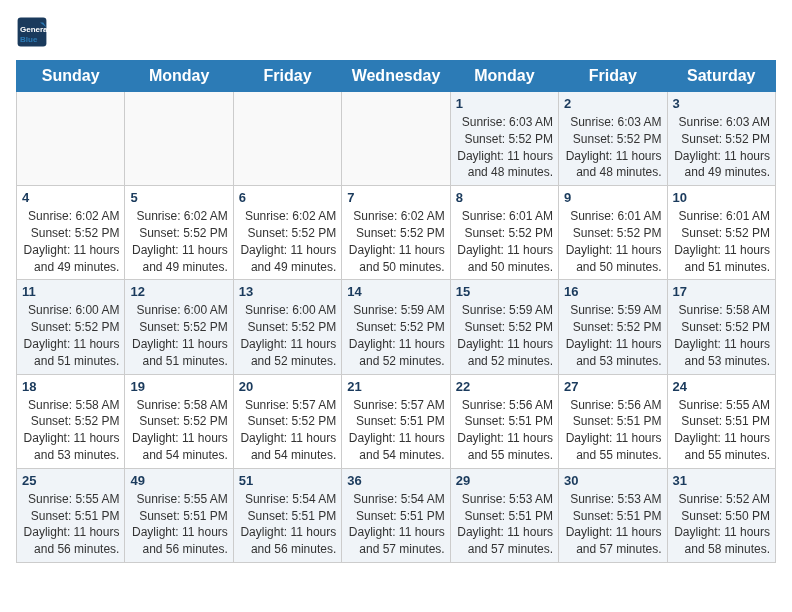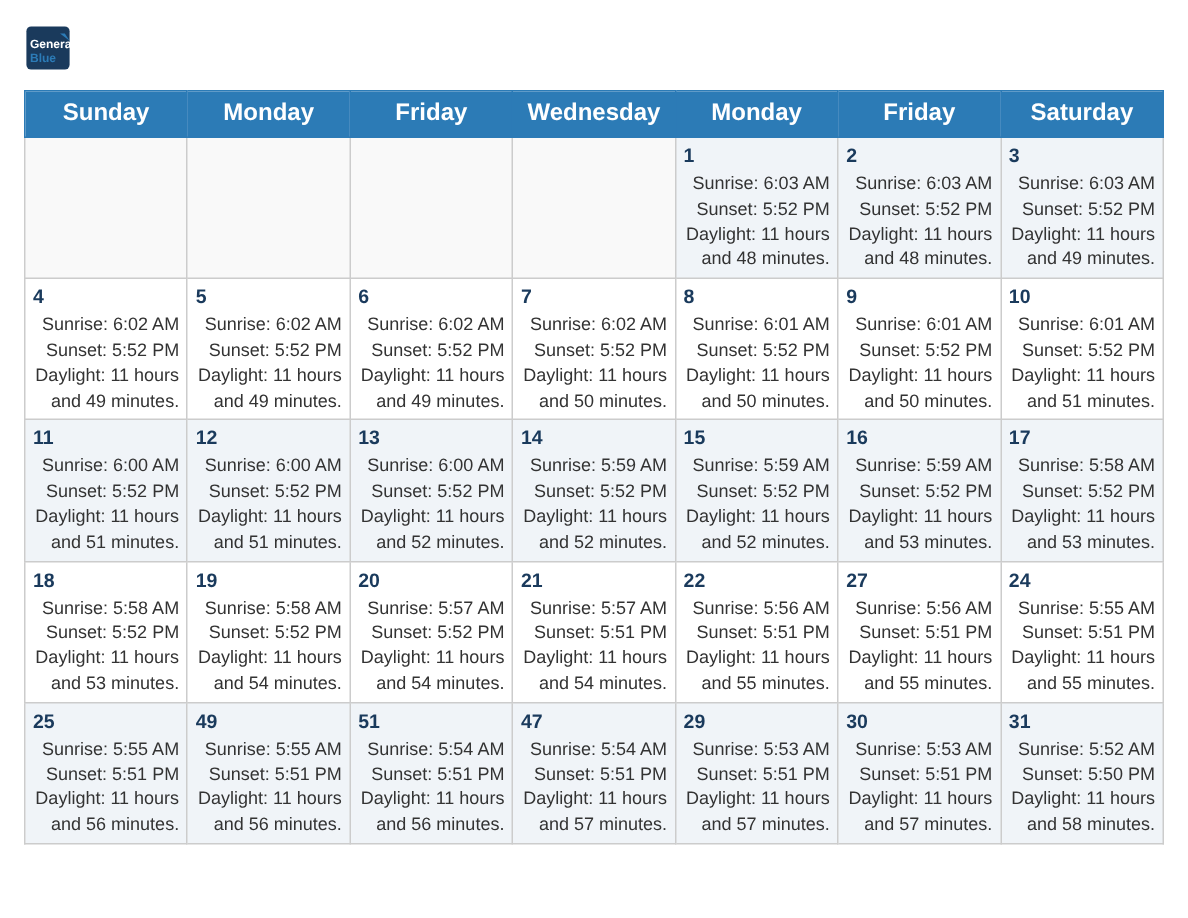--- a/index.html
+++ b/index.html
@@ -242,21 +242,21 @@
         </td>
         <td class="shaded">
           <span class="day-number">49</span>
           <div class="day-info">Sunrise: 5:55 AM<br>Sunset: 5:51 PM<br>Daylight: 11 hours and 56 minutes.</div>
         </td>
         <td class="shaded">
           <span class="day-number">51</span>
           <div class="day-info">Sunrise: 5:54 AM<br>Sunset: 5:51 PM<br>Daylight: 11 hours and 56 minutes.</div>
         </td>
         <td class="shaded">
-          <span class="day-number">47</span>
+          <span class="day-number">36</span>
           <div class="day-info">Sunrise: 5:54 AM<br>Sunset: 5:51 PM<br>Daylight: 11 hours and 57 minutes.</div>
         </td>
         <td class="shaded">
           <span class="day-number">29</span>
           <div class="day-info">Sunrise: 5:53 AM<br>Sunset: 5:51 PM<br>Daylight: 11 hours and 57 minutes.</div>
         </td>
         <td class="shaded">
           <span class="day-number">30</span>
           <div class="day-info">Sunrise: 5:53 AM<br>Sunset: 5:51 PM<br>Daylight: 11 hours and 57 minutes.</div>
         </td>

